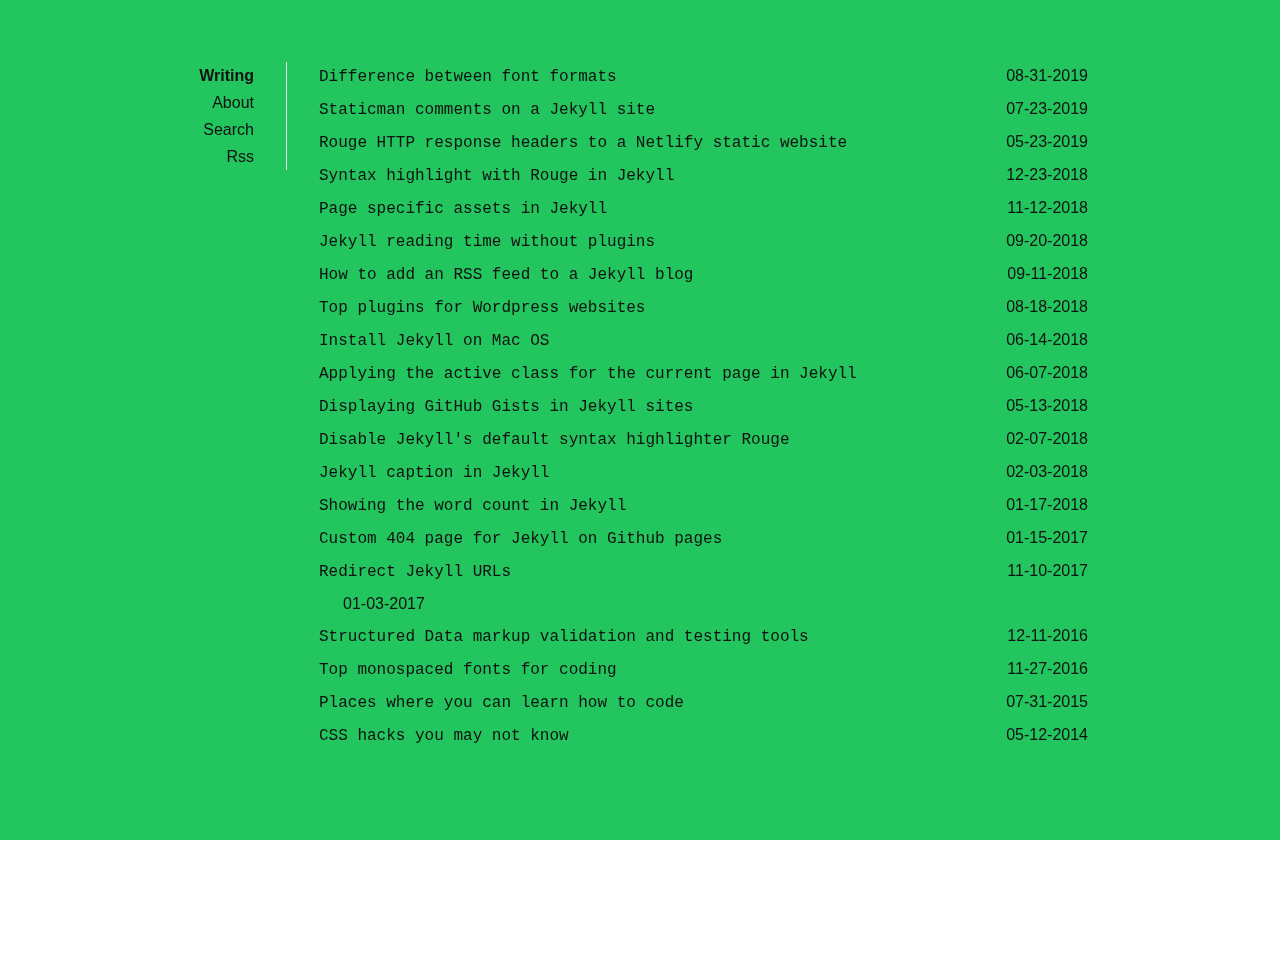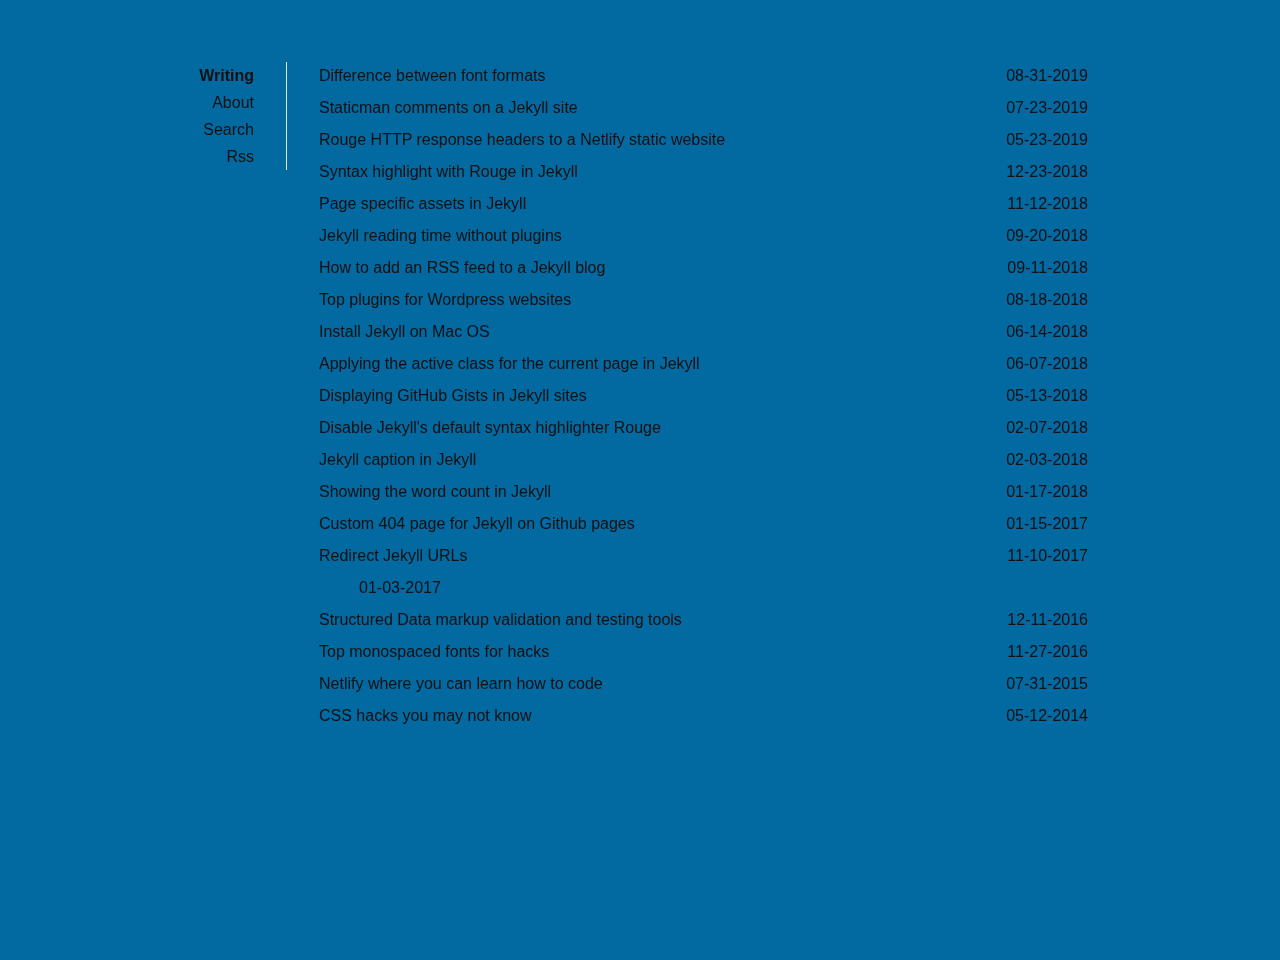--- a/index.html
+++ b/index.html
@@ -5,22 +5,22 @@
   * { box-sizing: border-box; }
   html, body {
     margin: 0;
     padding: 0;
     background: #ffffff;
     font-family: "Liberation Sans", "DejaVu Sans", sans-serif;
     color: #111111;
   }
   .page {
     width: 1280px;
-    height: 960px;
-    background: #0369a1;
+    height: 840px;
+    background: #22c55e;
     overflow: hidden;
   }
   .container {
     width: 896px;
     margin: 0 auto;
     padding-top: 60px;
     display: flex;
     align-items: flex-start;
   }
   nav.sidebar {
@@ -51,24 +51,25 @@
     justify-content: space-between;
     align-items: baseline;
     line-height: 32px;
     white-space: nowrap;
   }
   .post-row a.post-title {
     color: #111111;
     text-decoration: none;
     cursor: pointer;
     overflow: hidden;
+    font-family: Liberation Mono, monospace;
   }
   .post-row .post-date {
     color: #111111;
-    margin-left: 40px;
+    margin-left: 24px;
     font-variant-numeric: tabular-nums;
   }
 </style>
 </head>
 <body>
 
 <div class="page">
   <div class="container">
 
     <nav class="sidebar">
@@ -166,26 +167,26 @@
   <div class="post-row">
     <span class="post-date">01-03-2017</span>
   </div>
 
   <div class="post-row">
     <a class="post-title">Structured Data markup validation and testing tools</a>
     <span class="post-date">12-11-2016</span>
   </div>
 
   <div class="post-row">
-    <a class="post-title">Top monospaced fonts for hacks</a>
+    <a class="post-title">Top monospaced fonts for coding</a>
     <span class="post-date">11-27-2016</span>
   </div>
 
   <div class="post-row">
-    <a class="post-title">Netlify where you can learn how to code</a>
+    <a class="post-title">Places where you can learn how to code</a>
     <span class="post-date">07-31-2015</span>
   </div>
 
   <div class="post-row">
     <a class="post-title">CSS hacks you may not know</a>
     <span class="post-date">05-12-2014</span>
   </div>
 </main>
 
   </div>

